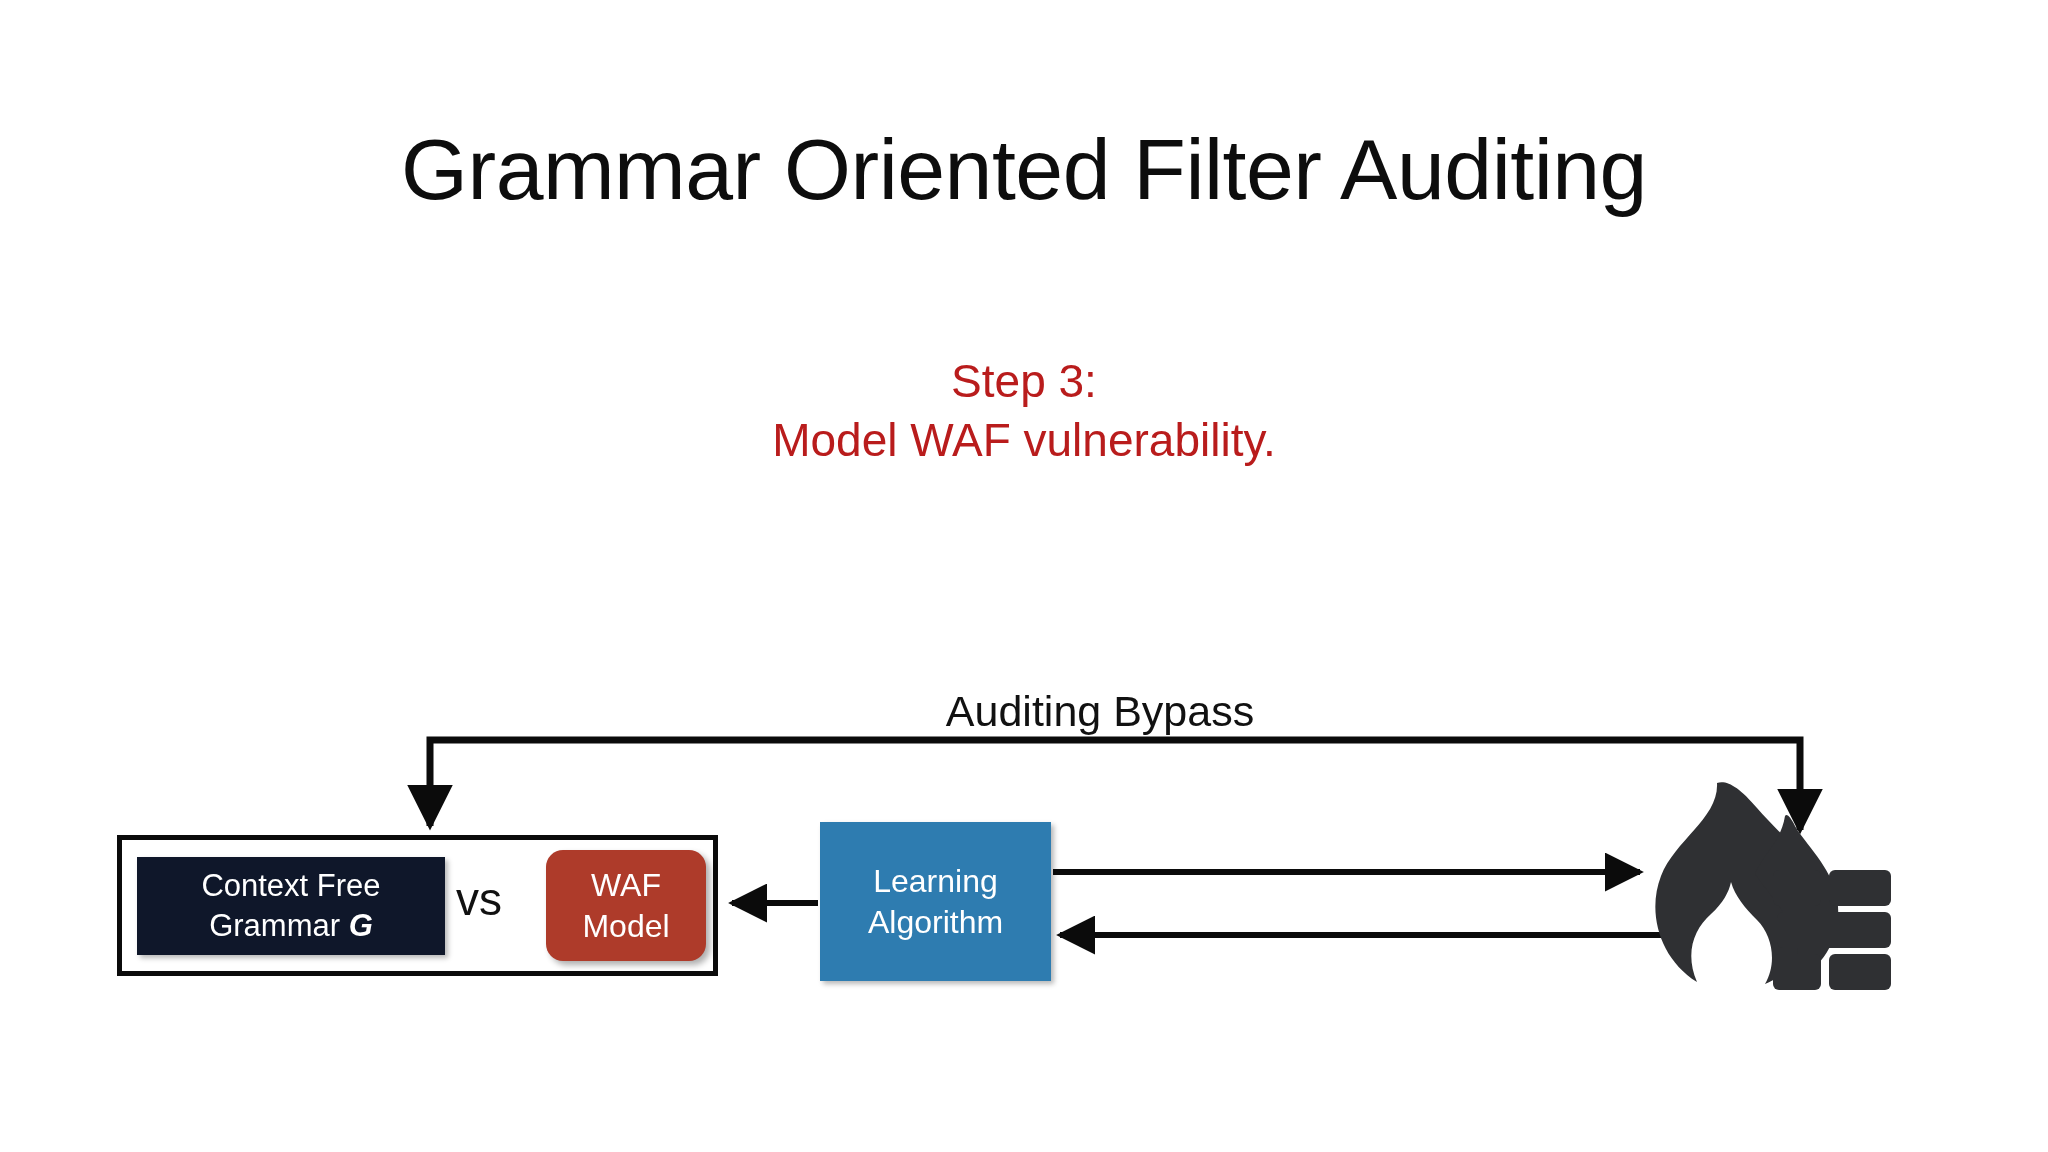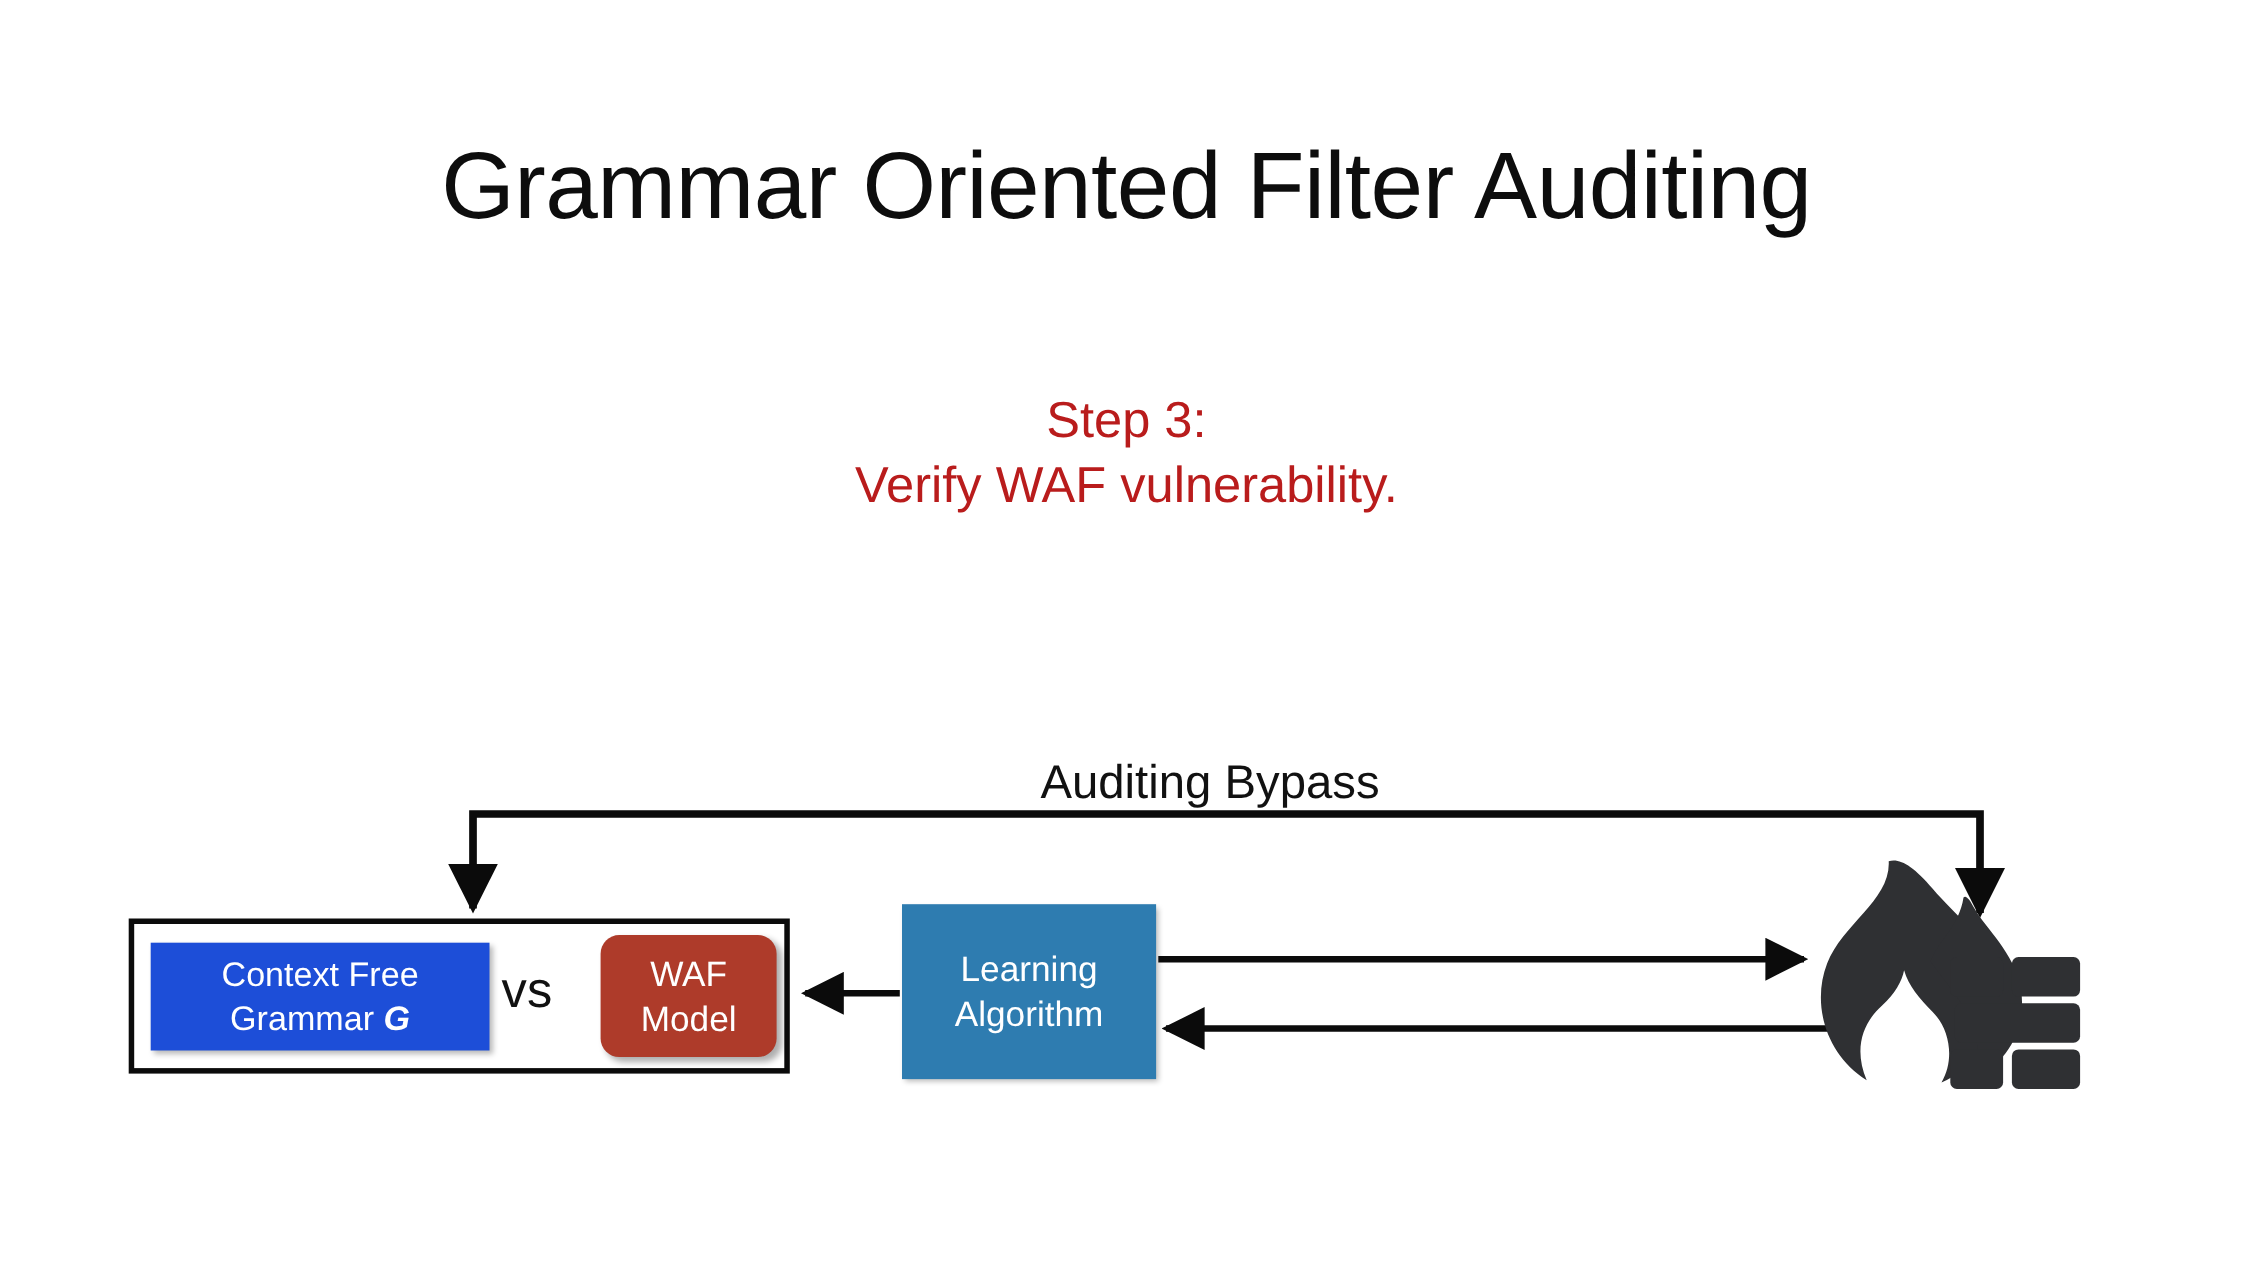--- a/index.html
+++ b/index.html
@@ -107,21 +107,21 @@
   .node-label .g-sym {
     font-weight: bold;
     font-style: italic;
   }
 
   #cfg-box {
     left: 137px;
     top: 857px;
     width: 308px;
     height: 98px;
-    background: #1d4ed8;
+    background: #0f172a;
     box-shadow: 3px 3px 5px rgba(0,0,0,0.28);
   }
   #waf-model-box {
     left: 546px;
     top: 850px;
     width: 160px;
     height: 111px;
     background: #ae3b2a;
     border-radius: 17px;
     box-shadow: 4px 4px 6px rgba(0,0,0,0.32);
@@ -161,21 +161,21 @@
 </style>
 </head>
 <body>
 
 <div id="slide">
 
   <div id="title">Grammar Oriented Filter Auditing</div>
 
   <div id="subtitle">
     <span class="sub-line">Step 3:</span>
-    <span class="sub-line">Verify WAF vulnerability.</span>
+    <span class="sub-line">Model WAF vulnerability.</span>
   </div>
 
   <div id="diagram">
 
     <svg id="edge-layer" viewBox="0 0 2048 1152">
       <defs>
         <marker id="arrow-end" viewBox="0 0 10 10" refX="9" refY="5" markerWidth="6.5" markerHeight="6.5" orient="auto-start-reverse">
           <path d="M 0 0 L 10 5 L 0 10 z" fill="#0b0b0b"></path>
         </marker>
       </defs>

